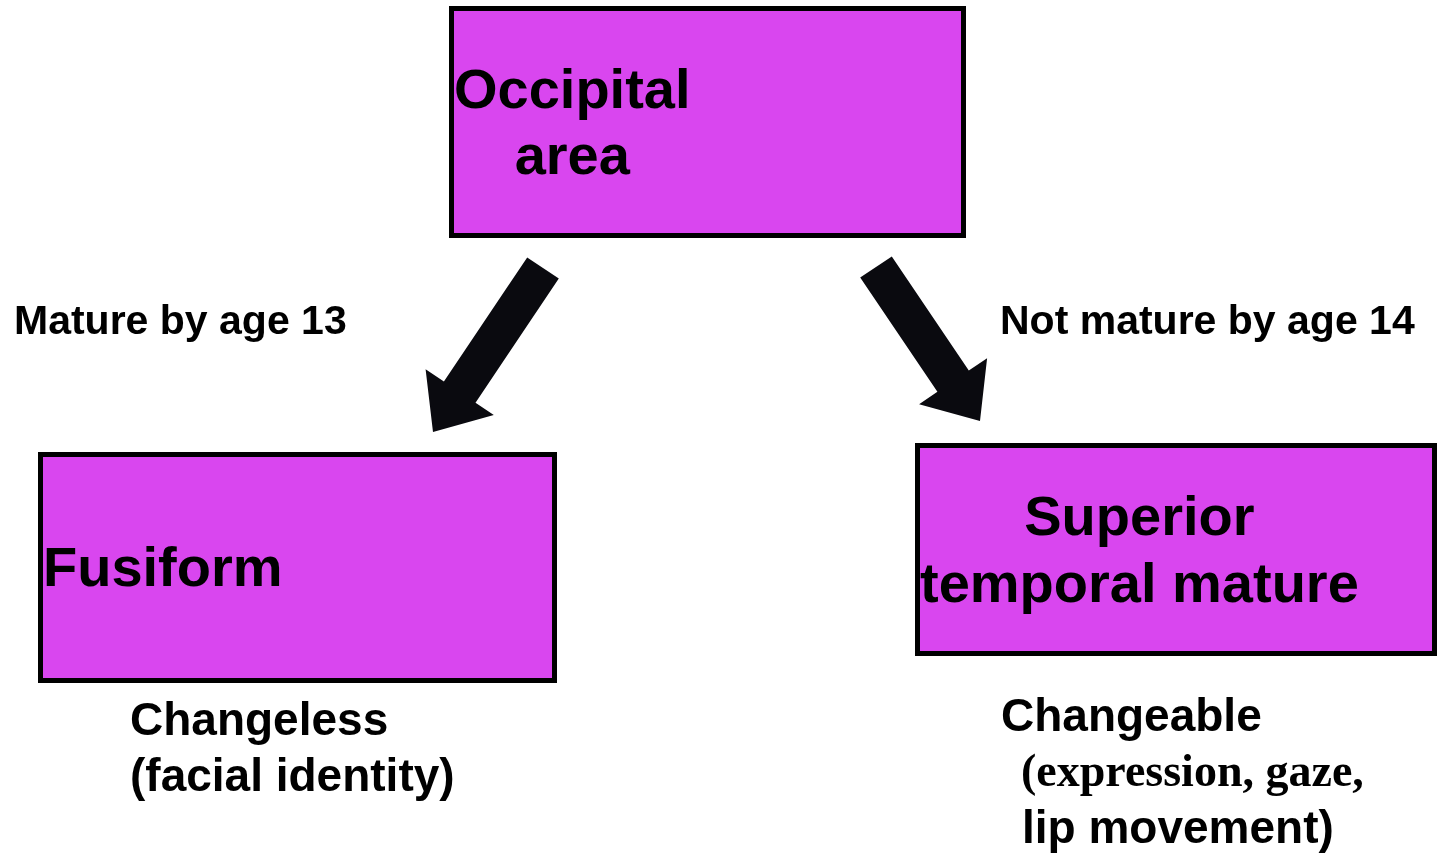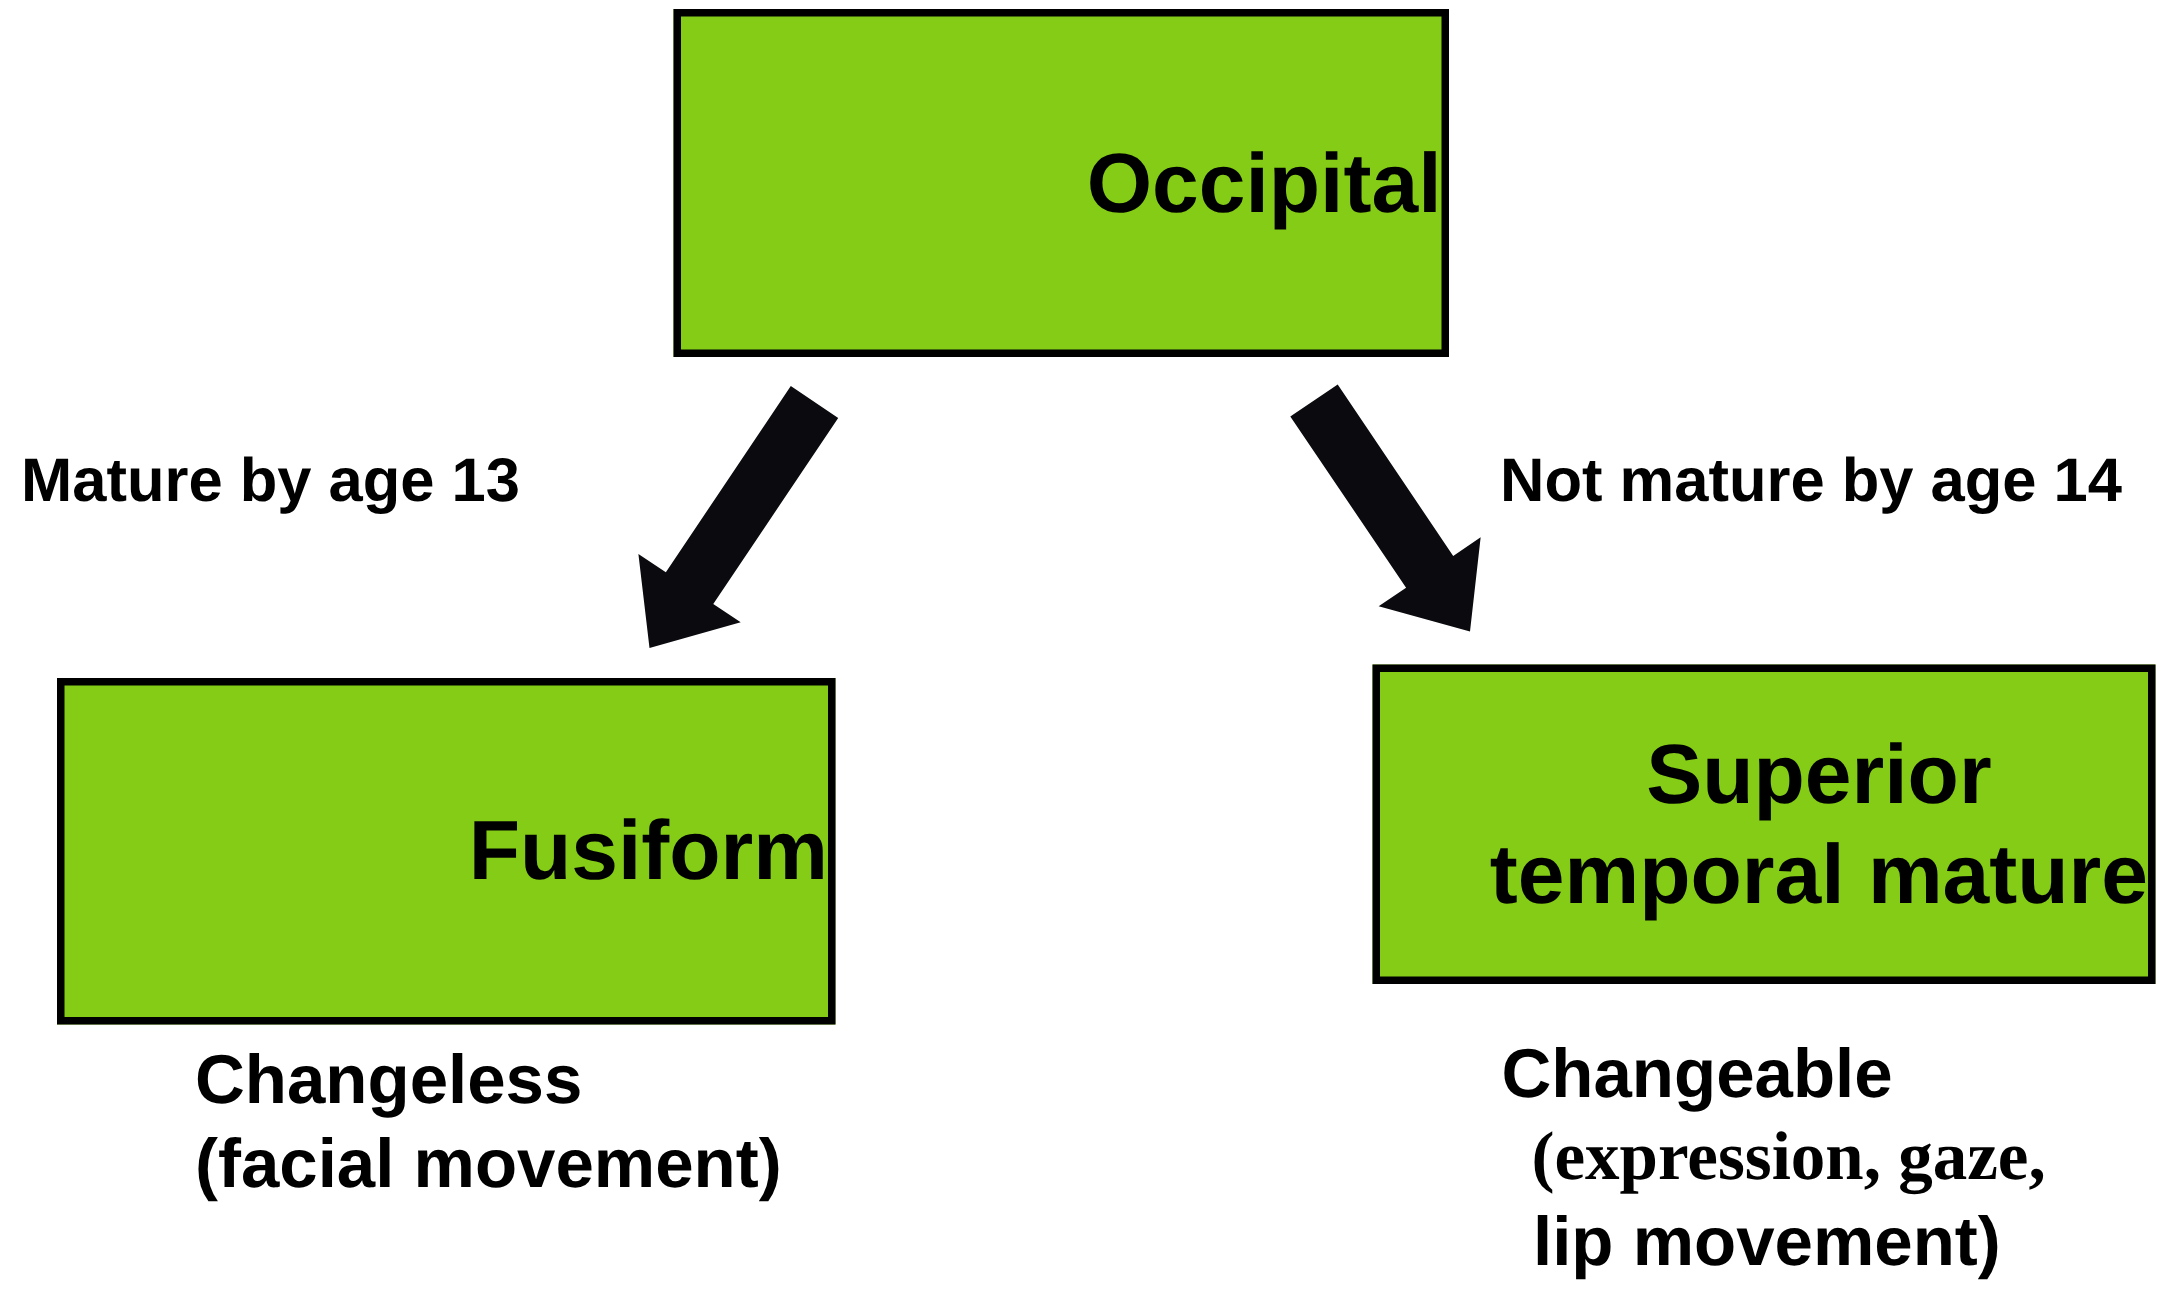--- a/index.html
+++ b/index.html
@@ -21,24 +21,24 @@
     left: 0;
     top: 0;
     width: 1441px;
     height: 864px;
     pointer-events: none;
   }
   .node {
     position: absolute;
     box-sizing: border-box;
     border: 5px solid #000000;
-    background: #84cc16;
+    background: #d946ef;
     display: flex;
     align-items: center;
-    justify-content: flex-end;
+    justify-content: flex-start;
     text-align: center;
     font-weight: bold;
     font-size: 56px;
     line-height: 1.18;
   }
   .node-occipital {
     left: 449px;
     top: 6px;
     width: 517px;
     height: 232px;
@@ -102,20 +102,21 @@
 <div class="canvas">
 
   <svg class="arrows-layer" viewBox="0 0 1441 864" xmlns="http://www.w3.org/2000/svg">
     <polygon fill="#0a0a0f" points="527.2,257.4 443.9,381.5 425.6,369.3 433,432 493.8,414.9 475.5,402.7 558.8,278.6"></polygon>
     <polygon fill="#0a0a0f" points="860.2,277.6 937.4,391.8 919.1,404.2 980,421 987.1,358.2 968.8,370.6 891.8,256.4"></polygon>
   </svg>
 
   <div class="node node-occipital">
     <div>
       <span class="line">Occipital</span>
+      <span class="line">area</span>
     </div>
   </div>
 
   <div class="edge-label edge-label-left">Mature by age 13</div>
 
   <div class="edge-label edge-label-right">Not mature by age 14</div>
 
   <div class="node node-fusiform">
     <div>
       <span class="line">Fusiform</span>
@@ -124,21 +125,21 @@
 
   <div class="node node-sts">
     <div>
       <span class="line">Superior</span>
       <span class="line">temporal mature</span>
     </div>
   </div>
 
   <div class="caption caption-fusiform">
     <span class="line">Changeless</span>
-    <span class="line">(facial movement)</span>
+    <span class="line">(facial identity)</span>
   </div>
 
   <div class="caption caption-sts">
     <span class="line">Changeable</span>
     <span class="line indent-1">(expression, gaze,</span>
     <span class="line indent-2">lip movement)</span>
   </div>
 
 </div>
 

